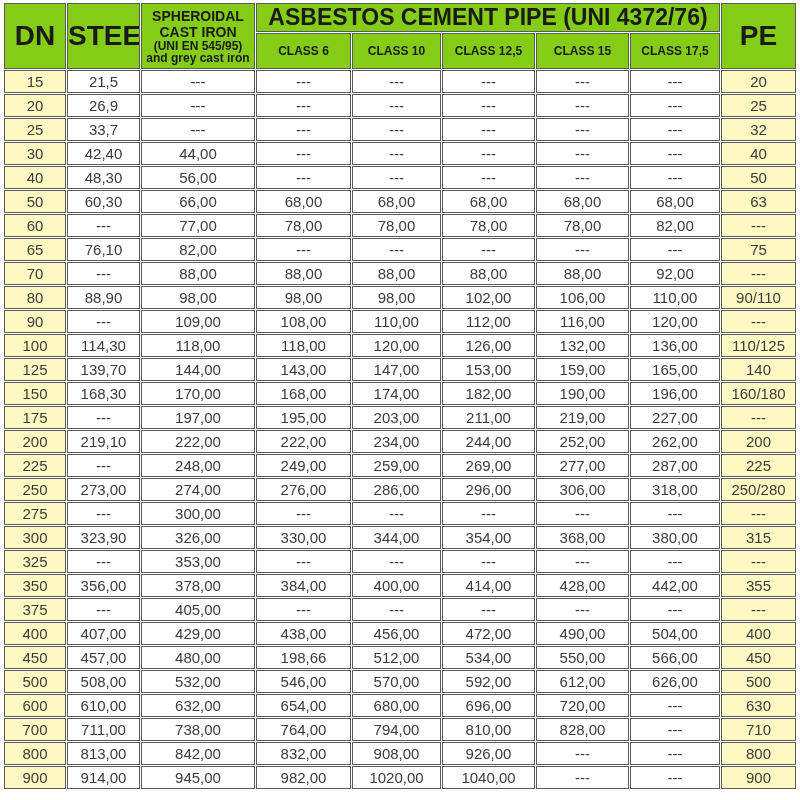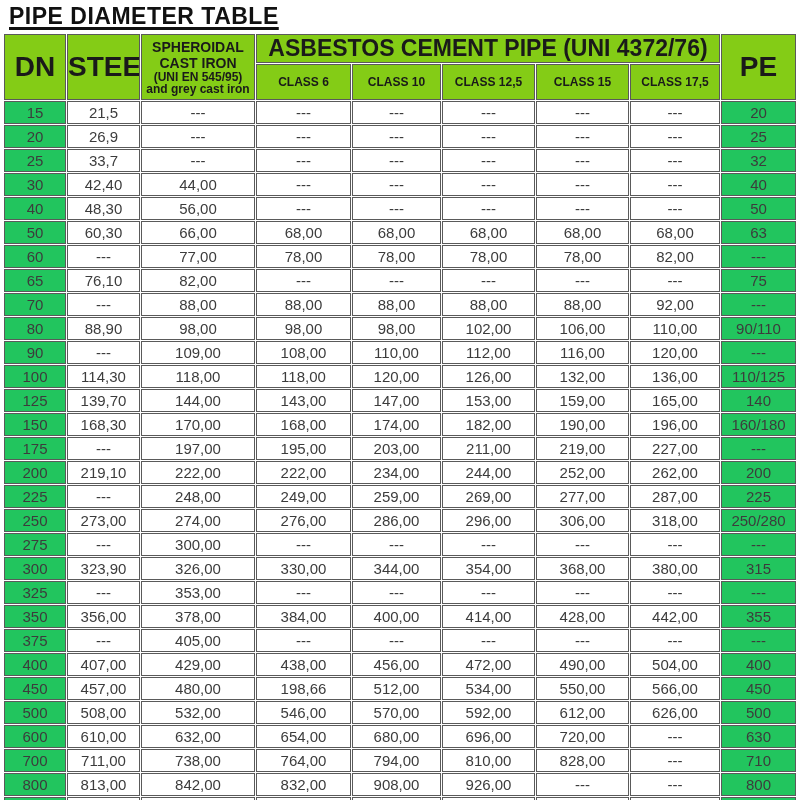--- a/index.html
+++ b/index.html
@@ -7,32 +7,31 @@
   .page{width:800px;height:800px;box-sizing:border-box;padding:2px 3px 0 3px;}
   .title{font-size:23px;font-weight:bold;color:#111;letter-spacing:0.5px;
     text-decoration:underline;text-decoration-thickness:3px;text-underline-offset:3px;
     margin:1px 0 3px 6px;display:inline-block;}
   table{border-collapse:separate;border-spacing:1px;width:794px;table-layout:fixed;
     background:#ffffff;}
   th,td{border:1px solid #5a5a5a;box-sizing:border-box;text-align:center;vertical-align:middle;
     padding:0;overflow:hidden;white-space:nowrap;}
   th{background:#84cc16;color:#1a1a1a;font-weight:bold;}
   td{background:#ffffff;color:#3c3c3c;font-size:15px;height:21px;line-height:21px;}
-  td.dn,td.pe{background:#22c55e;}
+  td.dn,td.pe{background:#fef9c3;}
   .th-big{font-size:28px;}
   .th-class{font-size:12px;height:36px;}
   .th-asb{font-size:23px;height:25px;}
   .sph-main{font-size:14px;line-height:16px;display:block;}
   .sph-sub{font-size:12px;line-height:12px;display:block;}
 </style>
 </head>
 <body>
 
 <div class="page">
-  <div class="title">PIPE DIAMETER TABLE</div>
 
   <table>
     <colgroup>
       <col style="width:62px">
         <col style="width:73px">
         <col style="width:114px">
       <col style="width:95px">
         <col style="width:89px">
         <col style="width:93px">
       <col style="width:93px">

